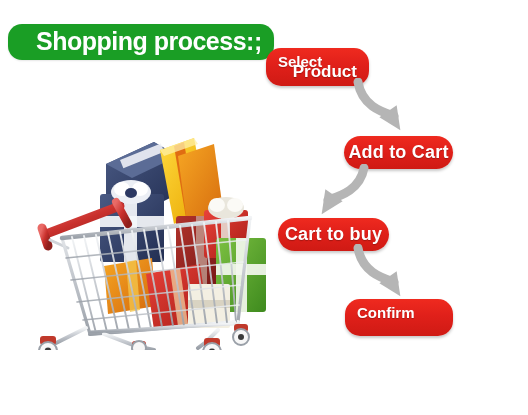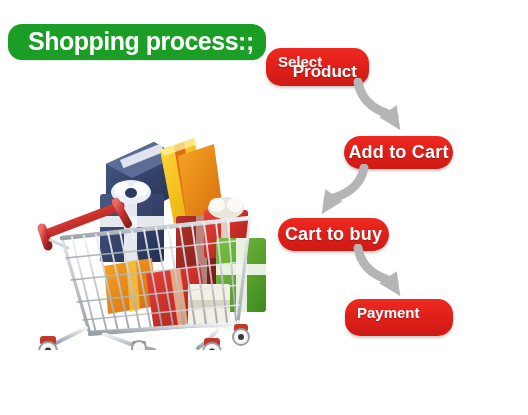--- a/index.html
+++ b/index.html
@@ -16,21 +16,21 @@
     height: 415px;
     background: #ffffff;
     overflow: hidden;
   }
 
   
   .title-pill {
     position: absolute;
     left: 8px;
     top: 24px;
-    padding: 4px 12px 6px 20px;
+    padding: 4px 12px 6px 28px;
     background: #1a9e25;
     border-radius: 14px;
     color: #ffffff;
     font-size: 25px;
     font-weight: bold;
     letter-spacing: -0.5px;
     line-height: 1.05;
     white-space: nowrap;
     box-shadow: 0 1px 2px rgba(0,0,0,0.10);
   }
@@ -311,17 +311,17 @@
 
   <div class="arrow" id="arrow-3">
     <svg viewBox="0 0 78 62" xmlns="http://www.w3.org/2000/svg">
       <path d="M6 4 C10 28 30 34 42 38" stroke="#b5b5b5" stroke-width="9" fill="none" stroke-linecap="round"></path>
       <polygon points="31,32 54,42 32,53" fill="#b5b5b5" transform="rotate(58 42 42)"></polygon>
     </svg>
   </div>
 
   <div class="step" id="step-confirm">
     <div class="step-stack">
-      <span class="step-line-a">Payment</span>
+      <span class="step-line-a">Confirm</span>
     </div>
   </div>
 
 </div>
 
 </body></html>

